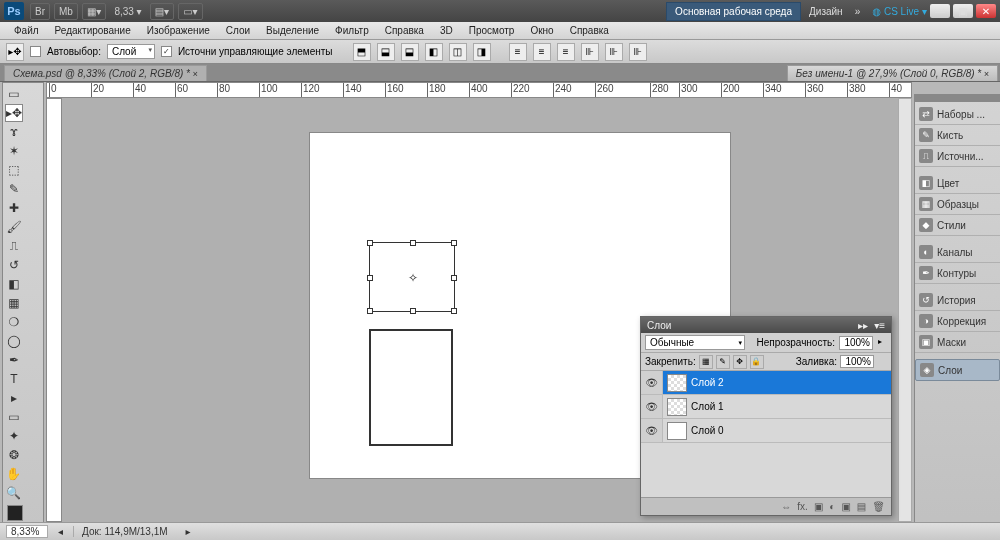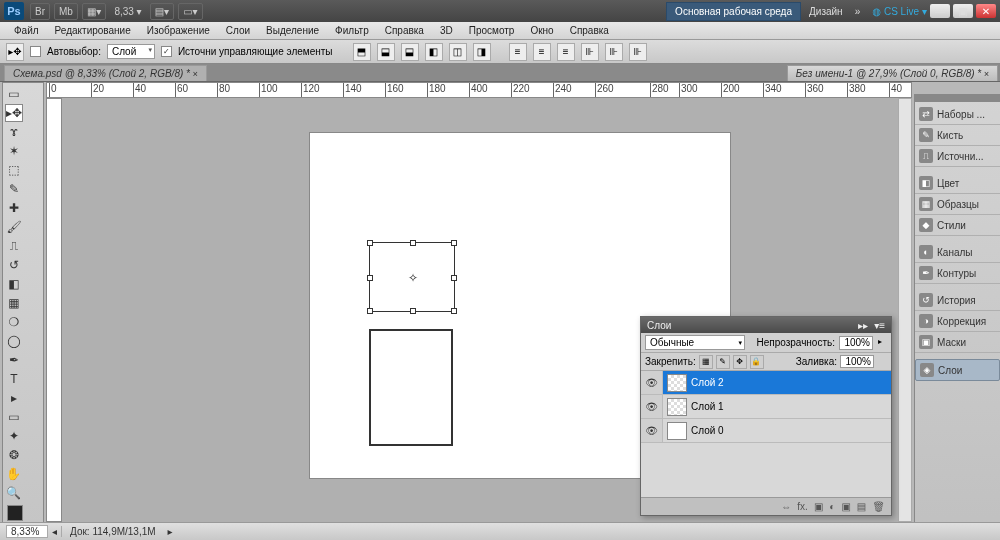--- a/index.html
+++ b/index.html
@@ -73,21 +73,21 @@
 .lock-icon { width: 14px; height: 14px; border: 1px solid #aaa; display: inline-flex; align-items: center; justify-content: center; font-size: 8px; }
 .lp-layers { flex: 1; background: #d8d8d8; overflow: auto; }
 .layer { display: flex; align-items: center; height: 24px; border-bottom: 1px solid #bbb; }
 .layer.sel { background: #1a78d8; color: #fff; }
 .layer .eye { width: 22px; text-align: center; background: #d0d0d0; color: #333; height: 100%; display: flex; align-items: center; justify-content: center; border-right: 1px solid #bbb; }
 .layer .thumb { width: 20px; height: 18px; background: #fff; border: 1px solid #888; margin: 0 4px; background-image: linear-gradient(45deg,#ddd 25%,transparent 25%,transparent 75%,#ddd 75%),linear-gradient(45deg,#ddd 25%,transparent 25%,transparent 75%,#ddd 75%); background-size: 6px 6px; background-position: 0 0,3px 3px; }
 .layer .thumb.white { background: #fff; }
 .lp-footer { height: 18px; background: #c0c0c0; border-top: 1px solid #999; display: flex; align-items: center; justify-content: flex-end; gap: 6px; padding: 0 6px; color: #555; font-size: 10px; }
 
 
-.status-bar { position: absolute; bottom: 0; left: 0; right: 0; height: 18px; background: linear-gradient(#e0e0e0,#c8c8c8); border-top: 1px solid #999; display: flex; align-items: center; padding: 0 6px; gap: 4px; font-size: 9px; color: #333; }
+.status-bar { position: absolute; bottom: 0; left: 0; right: 0; height: 18px; background: linear-gradient(#e0e0e0,#c8c8c8); border-top: 1px solid #999; display: flex; align-items: center; padding: 0 6px; gap: 10px; font-size: 9px; color: #333; }
 .status-bar .zoom-fld { border: 1px solid #aaa; background: #fff; padding: 0 4px; width: 42px; }
 .status-bar .doc-info { border-left: 1px solid #aaa; padding: 0 8px; }
 
 
 .sb-v { position: absolute; right: 88px; top: 98px; bottom: 18px; width: 14px; background: #e4e4e4; border: 1px solid #aaa; }
 </style>
 </head>
 <body>
 
 <div class="app-bar">

